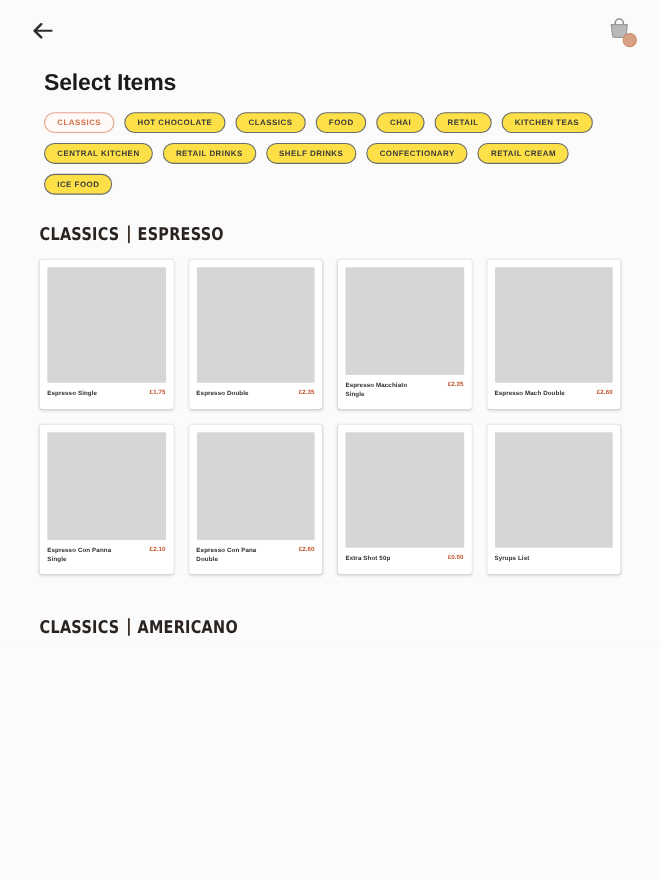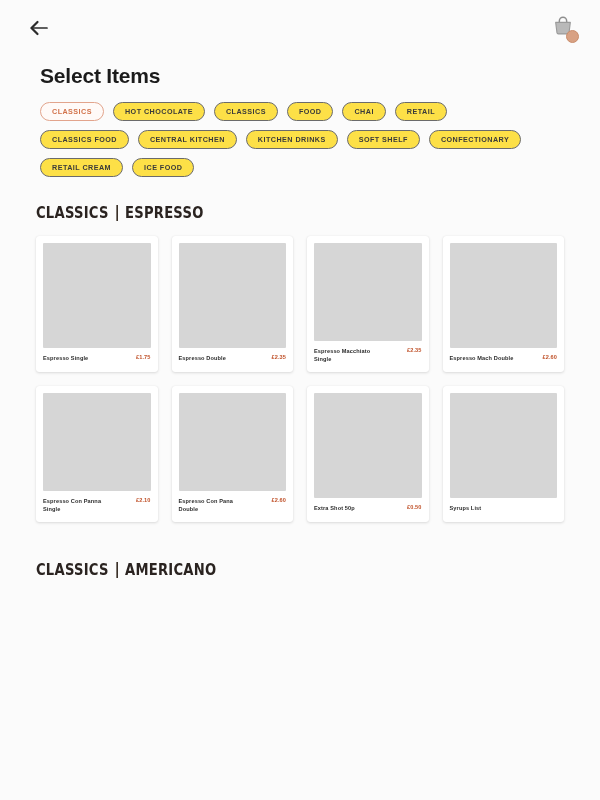--- a/index.html
+++ b/index.html
@@ -214,24 +214,24 @@
 
   <div class="page-title">Select Items</div>
 
   <div class="chips" id="chips">
       <div class="chip active">CLASSICS</div>
       <div class="chip">HOT CHOCOLATE</div>
       <div class="chip">CLASSICS</div>
       <div class="chip">FOOD</div>
       <div class="chip">CHAI</div>
       <div class="chip">RETAIL</div>
-      <div class="chip">CLASSICS FOOD</div>
+      <div class="chip">KITCHEN TEAS</div>
       <div class="chip">CENTRAL KITCHEN</div>
-      <div class="chip">KITCHEN DRINKS</div>
-      <div class="chip">SOFT SHELF</div>
+      <div class="chip">RETAIL DRINKS</div>
+      <div class="chip">SHELF DRINKS</div>
       <div class="chip">CONFECTIONARY</div>
       <div class="chip">RETAIL CREAM</div>
       <div class="chip">ICE FOOD</div>
     </div>
 
   <div class="section" id="sections" style="margin-top:26px;">
       <div class="section-header">
         <span>CLASSICS</span>
         <span class="divider"></span>
         <span>ESPRESSO</span>

